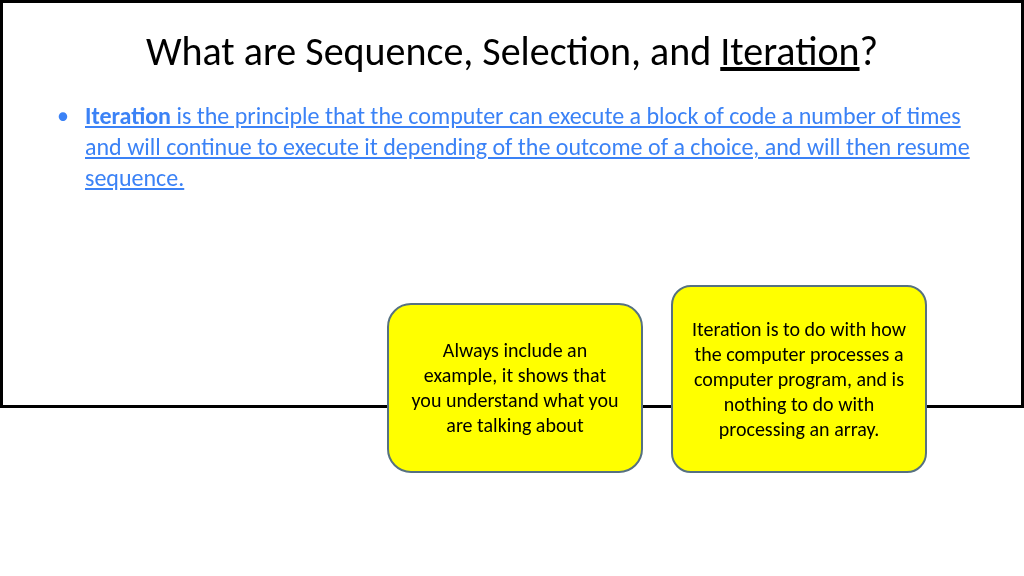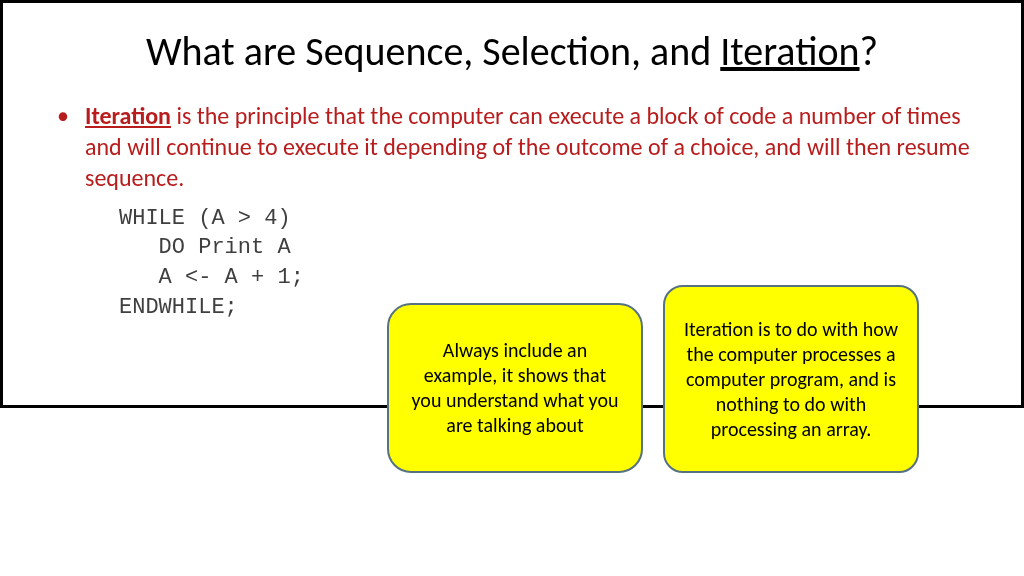--- a/index.html
+++ b/index.html
@@ -14,25 +14,26 @@
     font-size: 40px;
     font-weight: 400;
     text-align: center;
     margin-bottom: 24px;
     color: #000;
   }
   .title .underlined { text-decoration: underline; }
   ul.body { list-style: none; padding-left: 0; }
   ul.body > li {
     font-size: 24px;
-    color: #b91c1c;
+    color: #3b82f6;
     line-height: 1.3;
     margin-bottom: 10px;
     padding-left: 34px;
     position: relative;
+    text-decoration: underline;
   }
   ul.body > li::before {
     content: "•";
     position: absolute;
     left: 6px;
     top: 0;
     font-size: 24px;
   }
   .term { font-weight: bold; text-decoration: underline; }
   .code-block {
@@ -42,21 +43,21 @@
     margin-left: 68px;
     margin-top: 8px;
     line-height: 1.35;
     white-space: pre;
   }
   .callouts {
     position: absolute;
     left: 384px;
     top: 282px;
     display: flex;
-    gap: 20px;
+    gap: 28px;
   }
   .callout {
     background: #ffff00;
     border: 2px solid #567181;
     border-radius: 24px;
     width: 256px;
     padding: 20px 18px;
     font-size: 20px;
     text-align: center;
     color: #000;
@@ -75,22 +76,18 @@
   <h1 class="title">
     <span>What are Sequence, Selection, and </span><span class="underlined">Iteration</span><span>?</span>
   </h1>
 
   <ul class="body">
     <li>
       <span class="term">Iteration</span><span> is the principle that the computer can execute a block of code a number of times and will continue to execute it depending of the outcome of a choice, and will then resume sequence.</span>
     </li>
   </ul>
 
-  <div class="code-block">WHILE (A &gt; 4)
-   DO Print A
-   A &lt;- A + 1;
-ENDWHILE;</div>
 
   <div class="callouts">
     <div class="callout c1">Always include an example, it shows that you understand what you are talking about</div>
     <div class="callout c2">Iteration is to do with how the computer processes a computer program, and is nothing to do with processing an array.</div>
   </div>
 </div>
 
 </body></html>

